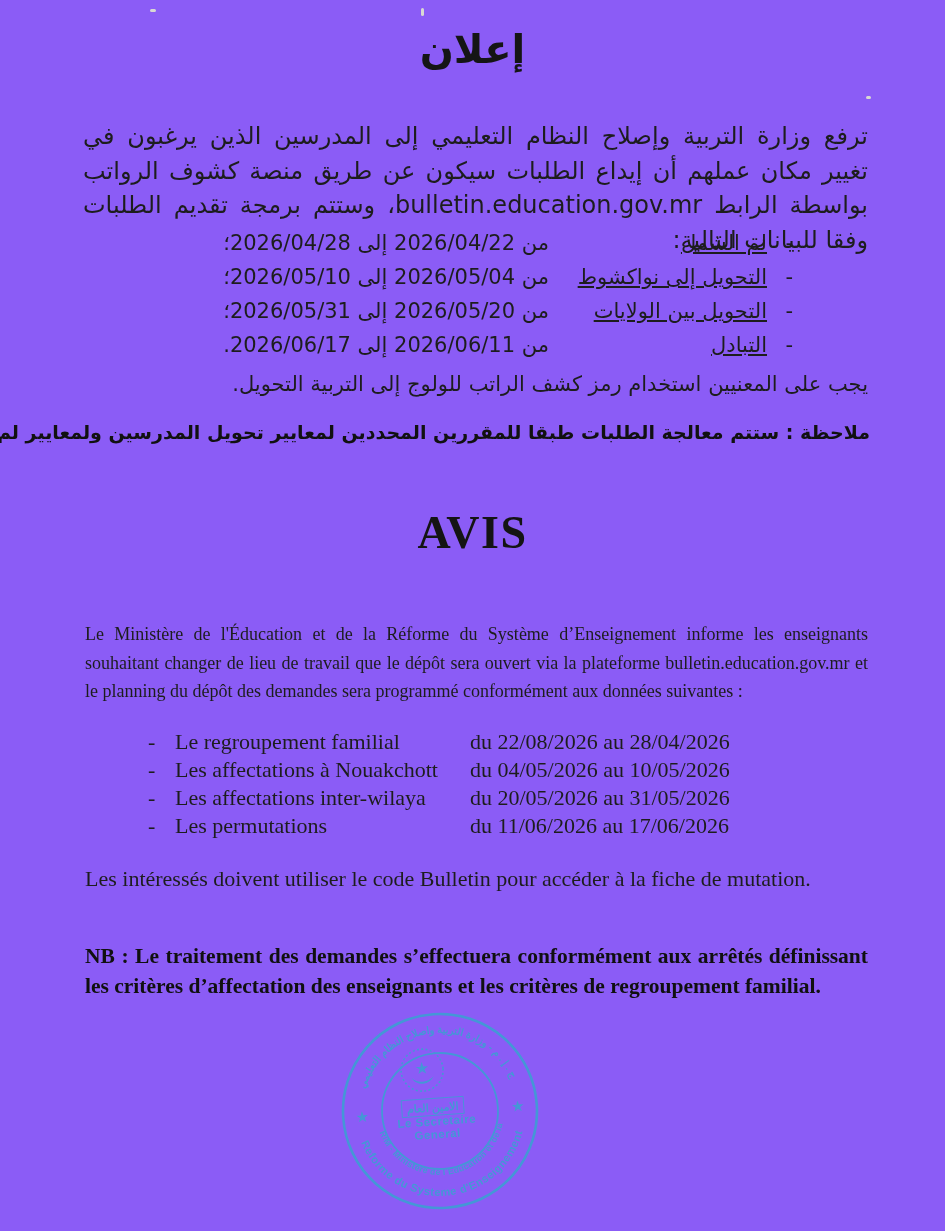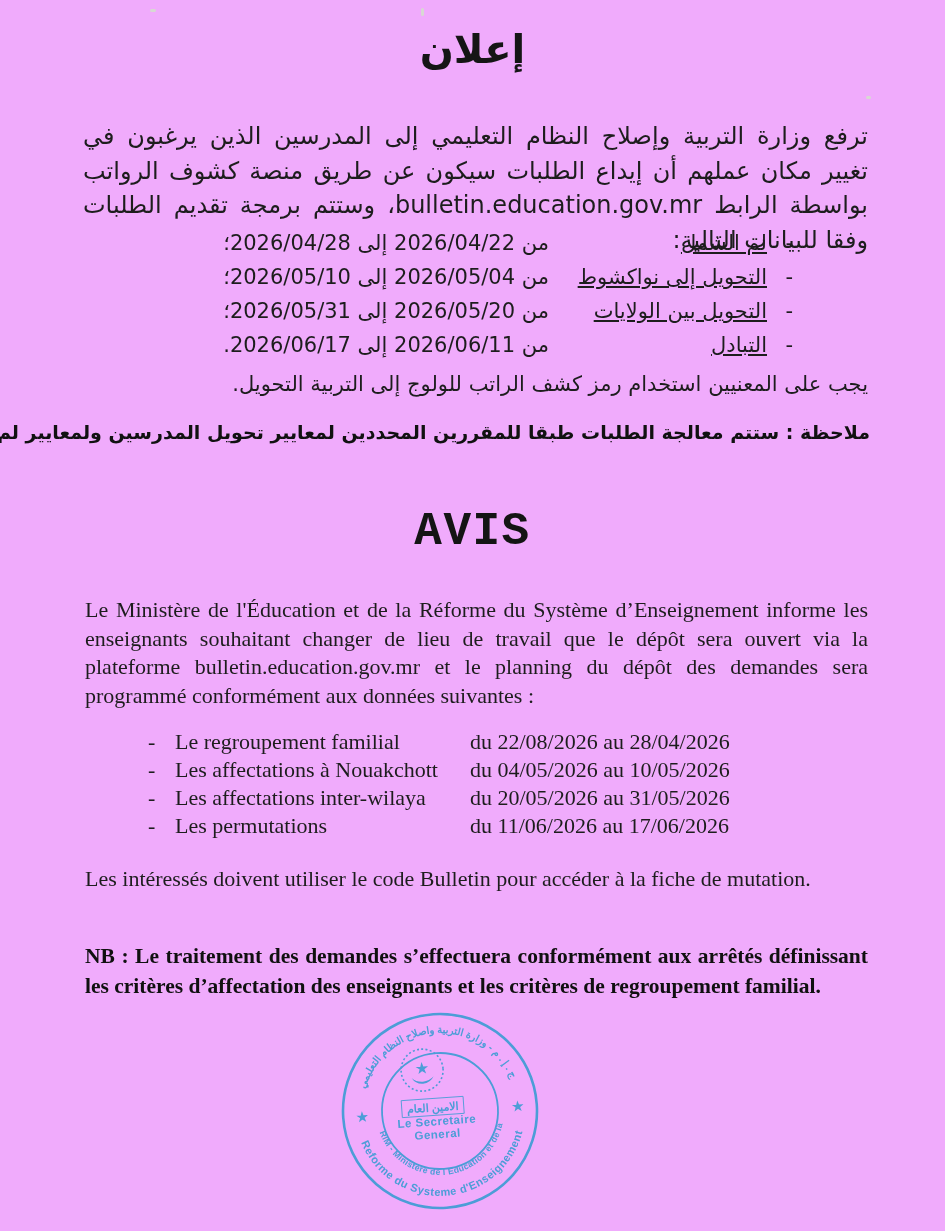--- a/index.html
+++ b/index.html
@@ -1,18 +1,18 @@
 <!DOCTYPE html>
 <html lang="fr" style="--stamp-color: #3f9cd4;"><head>
 <meta charset="utf-8">
 <style>
   html,body { margin:0; padding:0; background:#9a9a9a; }
   .page {
     position:relative; width:945px; height:1231px; margin:0 auto;
-    background:#f0abfc; overflow:hidden;
+    background:#8b5cf6; overflow:hidden;
     font-family:"DejaVu Sans", sans-serif; color:#1d1d1d;
   }
   
   .ar-title {
     position:absolute; top:26px; left:0; right:0; text-align:center;
     direction:rtl; font-size:40px; font-weight:bold; color:#151515;
   }
   .ar-para {
     position:absolute; top:119px; right:77px; width:785px;
     direction:rtl; text-align:justify; font-size:24px; line-height:34.5px;
@@ -26,26 +26,26 @@
     position:absolute; top:372px; right:77px; direction:rtl;
     font-size:21px; white-space:nowrap;
   }
   .ar-remark {
     position:absolute; top:421px; right:75px; direction:rtl;
     font-size:19px; font-weight:bold; color:#111; white-space:nowrap;
   }
   
   .avis-title {
     position:absolute; top:506px; left:0; right:0; text-align:center;
-    font-family:Liberation Mono, monospace; font-weight:bold;
+    font-family:Liberation Serif, serif; font-weight:bold;
     font-size:46px; letter-spacing:1.5px; color:#141414;
   }
   .fr-para {
-    position:absolute; top:596px; left:85px; width:783px;
-    font-family:"Liberation Serif", serif; font-size:22px;
+    position:absolute; top:620px; left:85px; width:783px;
+    font-family:"Liberation Serif", serif; font-size:18px;
     line-height:28.5px; text-align:justify;
   }
   .fr-list {
     position:absolute; top:728px; left:148px;
     font-family:"Liberation Serif", serif; font-size:22px;
   }
   .fr-list .row { display:flex; align-items:center; height:28px; }
   .fr-list .dash { width:27px; }
   .fr-list .lbl { width:295px; }
   .fr-list .dts { white-space:nowrap; }

